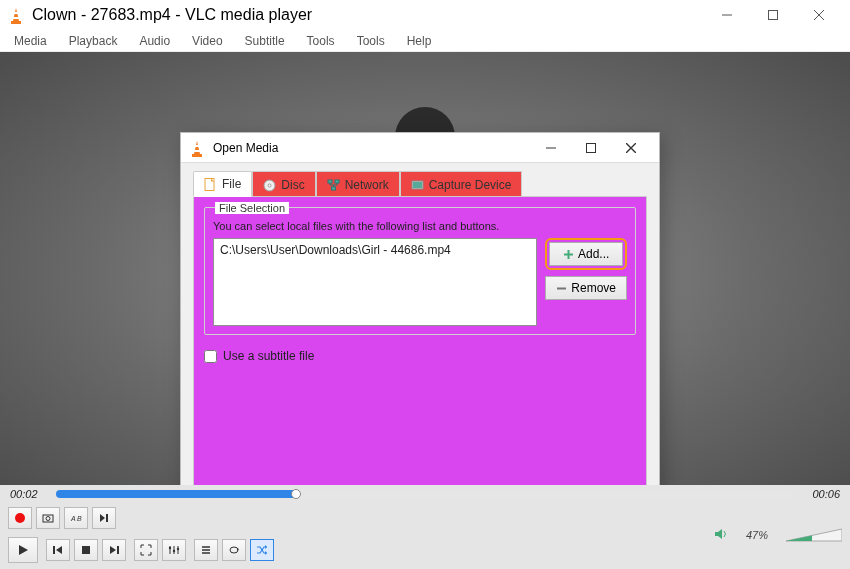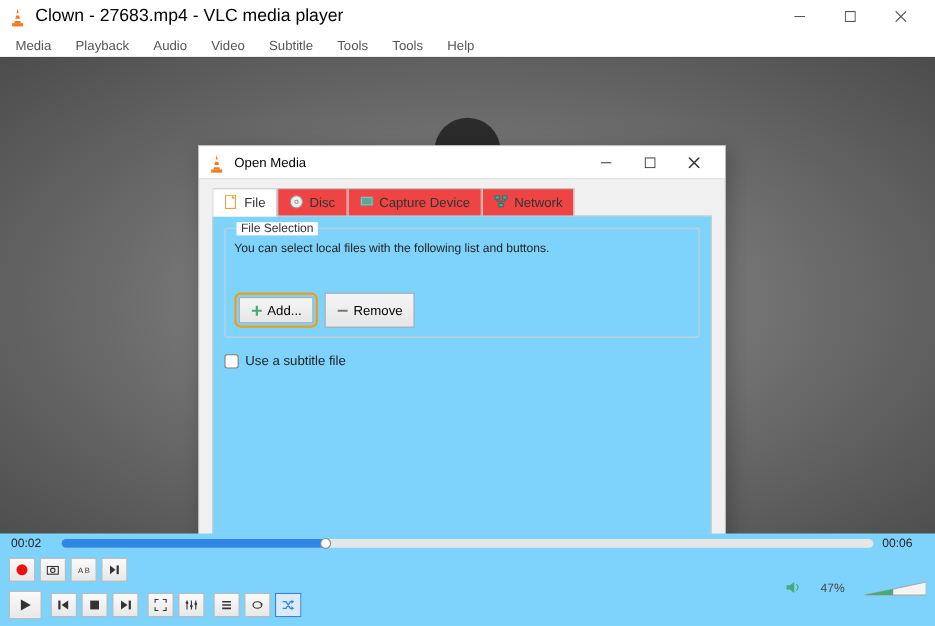--- a/index.html
+++ b/index.html
@@ -24,51 +24,51 @@
 
 
 .dialog { position: absolute; left: 180px; top: 80px; width: 480px; height: 400px; background: #f0f0f0; border: 1px solid #bbb; box-shadow: 4px 4px 18px rgba(0,0,0,0.25); }
 .dlg-title { height: 30px; display: flex; align-items: center; padding: 0 8px; background: #fff; border-bottom: 1px solid #ddd; }
 .dlg-title .cone { width: 16px; height: 16px; margin-right: 8px; }
 .dlg-title .t { font-size: 12px; flex: 1; }
 .dlg-title .wb { width: 40px; height: 28px; display: flex; align-items: center; justify-content: center; color: #333; }
 .dlg-title .wb svg { width: 10px; height: 10px; }
 
 .tab-strip { display: flex; padding: 8px 12px 0 12px; gap: 0; }
-.tab { display: flex; align-items: flex-start; gap: 5px; padding: 5px 10px; font-size: 12px; border: 1px solid transparent; color: #333; background: #f0f0f0; }
+.tab { display: flex; align-items: flex-end; gap: 5px; padding: 5px 10px; font-size: 12px; border: 1px solid transparent; color: #333; background: #f0f0f0; }
 .tab.active { background: #fff; border: 1px solid #ccc; border-bottom: 1px solid #fff; border-radius: 2px 2px 0 0; position: relative; z-index: 2; }
 .tab:not(.active) { border: 1px solid #ccc; border-bottom: none; background: #ef4444; }
 .tab-icon { width: 13px; height: 13px; }
 
-.panel { margin: 0 12px; background: #7dd3fc; border: 1px solid #ccc; padding: 10px; position: relative; top: -1px; height: 290px; }
+.panel { margin: 0 12px; background: #d946ef; border: 1px solid #ccc; padding: 10px; position: relative; top: -1px; height: 290px; }
 .fieldset { border: 1px solid #d0d0d0; border-radius: 2px; padding: 8px; font-size: 11px; }
 .fieldset .legend { position: relative; top: -14px; left: 2px; background: #fff; padding: 0 4px; color: #333; display: inline-block; }
 .fieldset .hint { font-size: 11px; color: #222; margin: -8px 0 6px 0; }
 .filebox-row { display: flex; gap: 8px; }
 .filelist { flex: 1; height: 88px; border: 1px solid #909090; background: #fff; padding: 4px 6px; font-size: 12px; color: #222; overflow: hidden; }
 .filelist .sel { background: #fff; }
-.side-btns { display: flex; flex-direction: row; gap: 6px; margin-top: 28px; }
+.side-btns { display: flex; flex-direction: column; gap: 6px; }
 .btn { border: 1px solid #adadad; background: linear-gradient(#f5f5f5,#e6e6e6); font-size: 12px; padding: 3px 8px; display: flex; align-items: center; gap: 4px; min-width: 64px; justify-content: center; }
 .btn.big { padding: 4px 10px; }
 .addwrap { border: 2px solid #f39c12; border-radius: 6px; padding: 2px; }
 .btn .ic { width: 11px; height: 11px; }
 
 .subrow { display: flex; align-items: center; gap: 6px; margin-top: 14px; font-size: 12px; color: #222; }
 .subrow input[type=checkbox]{ width:13px; height:13px; }
 .browse-row { display: flex; gap: 8px; margin-top: 8px; align-items: center; }
 .browse-row .pathbox { flex: 1; height: 22px; border: 1px solid #c8c8c8; background: #f3f3f3; }
 .browse-row .btn { color: #888; }
 
 .opt-row { display: flex; align-items: center; gap: 6px; padding: 6px 14px; font-size: 12px; }
 .dlg-footer { position: absolute; bottom: 10px; right: 14px; display: flex; gap: 8px; }
 .dropbtn { display: flex; }
 .dropbtn .btn { border-radius: 0; }
 .dropbtn .arrow { border-left: none; width: 18px; padding: 3px 0; }
 
-.bottom { position: absolute; left: 0; right: 0; bottom: 0; background: #7dd3fc; }
+.bottom { position: absolute; left: 0; right: 0; bottom: 0; background: #e5e5e5; font-style: italic; }
 .seek { height: 18px; display: flex; align-items: center; padding: 0 10px; gap: 8px; font-size: 11px; color: #222; }
 .seek .time { width: 38px; }
 .seek .bar { flex: 1; height: 8px; background: #e6e6e6; border-radius: 4px; position: relative; }
 .seek .bar .fill { position: absolute; left: 0; top: 0; bottom: 0; width: 32.5%; background: #2f86e6; border-radius: 4px; }
 .seek .bar .knob { position: absolute; left: 32.5%; top: 50%; transform: translate(-50%,-50%); width: 10px; height: 10px; background: #fff; border: 1px solid #888; border-radius: 50%; }
 
 .controls { display: flex; align-items: center; padding: 4px 8px 6px 8px; gap: 6px; }
 .row1 { display: flex; gap: 4px; }
 .cbtn { width: 24px; height: 22px; border: 1px solid #bbb; background: linear-gradient(#fafafa,#e8e8e8); display: flex; align-items: center; justify-content: center; }
 .cbtn.rec .dot { width: 10px; height: 10px; background: #e11; border-radius: 50%; }
@@ -170,41 +170,44 @@
       </div>
       <div class="tab">
         <span class="tab-icon"><svg viewBox="0 0 13 13">
               <circle cx="6.5" cy="6.5" r="5.5" fill="#eee" stroke="#999"></circle>
               <circle cx="6.5" cy="6.5" r="1.5" fill="#fff" stroke="#999"></circle>
             </svg></span>
         <span>Disc</span>
       </div>
       <div class="tab">
         <span class="tab-icon"><svg viewBox="0 0 13 13">
-              <rect x="1" y="2" width="11" height="8" fill="#ccc" stroke="#888"></rect>
-              <rect x="2" y="3" width="9" height="6" fill="#5a9"></rect>
-            </svg></span>
-        <span>Capture Device</span>
-      </div>
-      <div class="tab">
-        <span class="tab-icon"><svg viewBox="0 0 13 13">
               <rect x="1" y="1" width="4" height="3" fill="#5a9" stroke="#277"></rect>
               <rect x="8" y="1" width="4" height="3" fill="#5a9" stroke="#277"></rect>
               <rect x="4.5" y="8" width="4" height="3" fill="#5a9" stroke="#277"></rect>
               <path d="M3 4 V6 H10 V4 M6.5 6 V8" stroke="#277" fill="none"></path>
             </svg></span>
         <span>Network</span>
       </div>
+      <div class="tab">
+        <span class="tab-icon"><svg viewBox="0 0 13 13">
+              <rect x="1" y="2" width="11" height="8" fill="#ccc" stroke="#888"></rect>
+              <rect x="2" y="3" width="9" height="6" fill="#5a9"></rect>
+            </svg></span>
+        <span>Capture Device</span>
+      </div>
     </div>
 
     <div class="panel">
       <div class="fieldset">
         <div class="legend">File Selection</div>
         <div class="hint">You can select local files with the following list and buttons.</div>
         <div class="filebox-row">
+          <div class="filelist">
+            <div class="sel">C:\Users\User\Downloads\Girl - 44686.mp4</div>
+          </div>
           <div class="side-btns">
             <div class="addwrap">
               <div class="btn big">
                 <span class="ic"><svg viewBox="0 0 11 11">
                       <path d="M5.5 1 V10 M1 5.5 H10" stroke="#4a7" stroke-width="2"></path>
                     </svg></span>
                 <span>Add...</span>
               </div>
             </div>
             <div class="btn big">
@@ -246,21 +249,21 @@
   </div>
 </div>
 
 <div class="bottom">
   <div class="seek">
     <div class="time">00:02</div>
     <div class="bar">
       <div class="fill"></div>
       <div class="knob"></div>
     </div>
-    <div class="time" style="">00:06</div>
+    <div class="time" style="text-align:right">00:06</div>
   </div>
 
   <div class="controls">
     <div style="display:flex;flex-direction:column;gap:4px">
       <div class="row1">
         <div class="cbtn rec">
             <div class="dot"></div>
           </div>
         <div class="cbtn">
             <svg viewBox="0 0 12 12">

